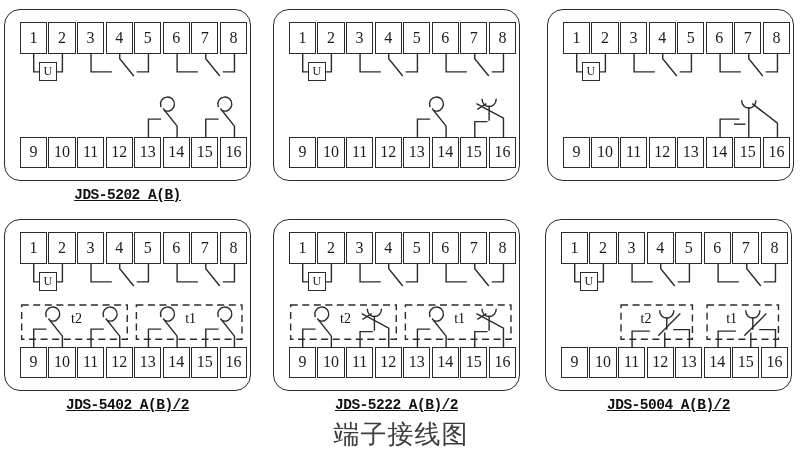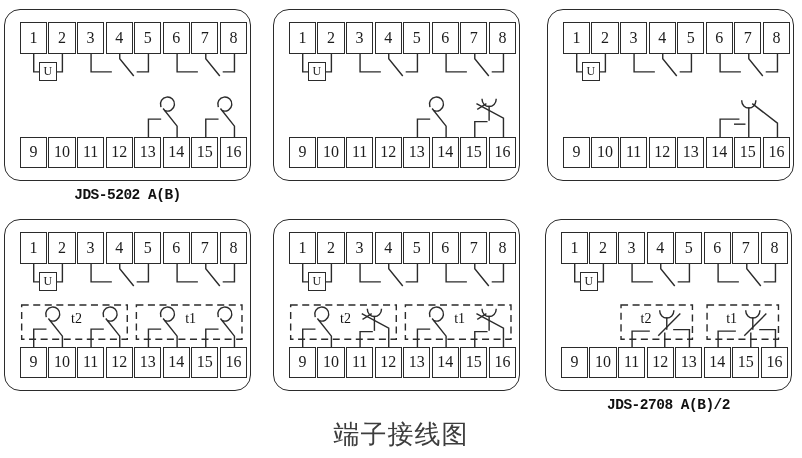--- a/index.html
+++ b/index.html
@@ -12,21 +12,21 @@
   .cell{position:absolute;width:27.2px;height:31.5px;border:1.4px solid #2b2b2b;box-sizing:border-box;
         background:#ffffff;display:flex;align-items:center;justify-content:center;
         font-size:16px;color:#1c1c1c;z-index:1;line-height:1;}
   .ubox{position:absolute;width:18px;height:18.5px;border:1.4px solid #2b2b2b;box-sizing:border-box;
         background:#ffffff;display:flex;align-items:center;justify-content:center;
         font-size:12px;color:#1c1c1c;z-index:2;line-height:1;}
   .tlabel{position:absolute;transform:translate(-50%,-50%);font-size:14px;color:#111111;
           z-index:2;line-height:1;white-space:nowrap;}
   .plabel{position:absolute;top:178px;left:0;width:247px;text-align:center;
           font-family:"Liberation Mono", monospace;font-weight:700;font-size:14.5px;
-          letter-spacing:-0.5px;color:#101010;white-space:nowrap;}
+          letter-spacing:-0.5px;color:#101010;white-space:nowrap;text-decoration:underline;}
   .caption{position:absolute;left:0;right:0;top:419px;text-align:center;
            font-family:"Liberation Sans", sans-serif;font-size:26px;color:#3d3d3d;
            letter-spacing:1px;line-height:1.2;}
 </style>
 </head>
 <body>
 
 <div class="stage">
   <div id="panels-root">
       <div class="panel" style="left: 4px; top: 9px;">
@@ -219,20 +219,21 @@
           <div class="cell" style="left: 14.9px; top: 126.5px;">9</div>
           <div class="cell" style="left: 43.46px; top: 126.5px;">10</div>
           <div class="cell" style="left: 72.02px; top: 126.5px;">11</div>
           <div class="cell" style="left: 100.58px; top: 126.5px;">12</div>
           <div class="cell" style="left: 129.14px; top: 126.5px;">13</div>
           <div class="cell" style="left: 157.7px; top: 126.5px;">14</div>
           <div class="cell" style="left: 186.26px; top: 126.5px;">15</div>
           <div class="cell" style="left: 214.82px; top: 126.5px;">16</div>
           <div class="ubox" style="left: 33.88px; top: 52px;">U</div>
         </div>
+        <div class="plabel">JDS-5402 A(B)/2</div>
       </div>
       <div class="panel" style="left: 273px; top: 219px;">
         <div class="frame">
           <svg class="wiring" viewBox="0 0 244 169" preserveAspectRatio="none">
             <g fill="none" stroke="#2b2b2b" stroke-width="1.4" stroke-linecap="square">
               <path d="M28.6 43.5 V61.5 H57.16 V43.5"></path>
             </g>
             <g fill="none" stroke="#2b2b2b" stroke-width="1.4" stroke-linecap="square">
               <path d="M85.72 43.5 V61.5 H105.72"></path>
               <path d="M114.28 43.5 V48.5 L127.78 65"></path>
@@ -283,20 +284,21 @@
           <div class="cell" style="left: 14.9px; top: 126.5px;">9</div>
           <div class="cell" style="left: 43.46px; top: 126.5px;">10</div>
           <div class="cell" style="left: 72.02px; top: 126.5px;">11</div>
           <div class="cell" style="left: 100.58px; top: 126.5px;">12</div>
           <div class="cell" style="left: 129.14px; top: 126.5px;">13</div>
           <div class="cell" style="left: 157.7px; top: 126.5px;">14</div>
           <div class="cell" style="left: 186.26px; top: 126.5px;">15</div>
           <div class="cell" style="left: 214.82px; top: 126.5px;">16</div>
           <div class="ubox" style="left: 33.88px; top: 52px;">U</div>
         </div>
+        <div class="plabel">JDS-5222 A(B)/2</div>
       </div>
       <div class="panel" style="left: 545px; top: 219px;">
         <div class="frame">
           <svg class="wiring" viewBox="0 0 244 169" preserveAspectRatio="none">
             <g fill="none" stroke="#2b2b2b" stroke-width="1.4" stroke-linecap="square">
               <path d="M28.6 43.5 V61.5 H57.16 V43.5"></path>
             </g>
             <g fill="none" stroke="#2b2b2b" stroke-width="1.4" stroke-linecap="square">
               <path d="M85.72 43.5 V61.5 H105.72"></path>
               <path d="M114.28 43.5 V48.5 L127.78 65"></path>
@@ -339,17 +341,17 @@
           <div class="cell" style="left: 14.9px; top: 126.5px;">9</div>
           <div class="cell" style="left: 43.46px; top: 126.5px;">10</div>
           <div class="cell" style="left: 72.02px; top: 126.5px;">11</div>
           <div class="cell" style="left: 100.58px; top: 126.5px;">12</div>
           <div class="cell" style="left: 129.14px; top: 126.5px;">13</div>
           <div class="cell" style="left: 157.7px; top: 126.5px;">14</div>
           <div class="cell" style="left: 186.26px; top: 126.5px;">15</div>
           <div class="cell" style="left: 214.82px; top: 126.5px;">16</div>
           <div class="ubox" style="left: 33.88px; top: 52px;">U</div>
         </div>
-        <div class="plabel">JDS-2708 A(B)/2</div>
+        <div class="plabel">JDS-5004 A(B)/2</div>
       </div>
     </div>
   <div class="caption">端子接线图</div>
 </div>
 
 </body></html>

